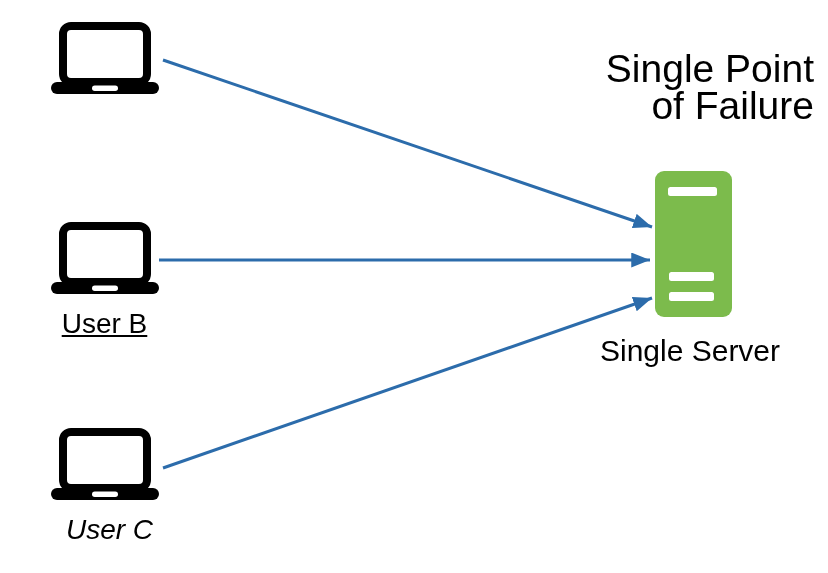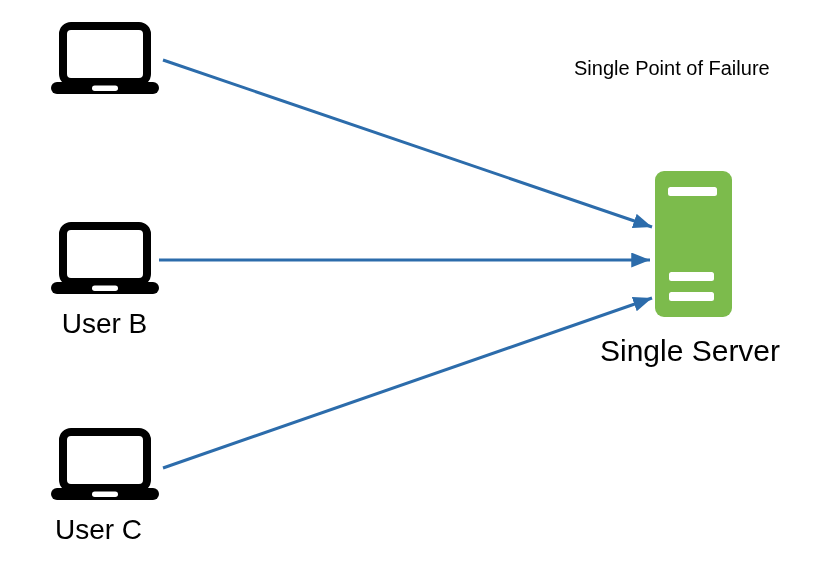--- a/index.html
+++ b/index.html
@@ -26,22 +26,22 @@
     color: var(--text, #000);
     white-space: nowrap;
   }
 
   
   .title {
     position: absolute;
     left: 574px;
     top: 50px;
     width: 240px;
-    text-align: left;
-    font-size: 20px;
+    text-align: right;
+    font-size: 39px;
     line-height: 37px;
     color: var(--text, #000);
   }
   .server-label {
     position: absolute;
     left: 570px;
     top: 334px;
     width: 240px;
     text-align: center;
     font-size: 30px;
@@ -107,26 +107,26 @@
     <line class="arrow-line" x1="163" y1="468" x2="652" y2="298" marker-end="url(#arrowhead)"></line>
   </svg>
 
   <svg class="laptop-icon abs" style="left:51px; top:22px;" width="108" height="72" viewBox="0 0 108 72">
     <use href="#laptop-shape"></use>
   </svg>
 
   <svg class="laptop-icon abs" style="left:51px; top:222px;" width="108" height="72" viewBox="0 0 108 72">
     <use href="#laptop-shape"></use>
   </svg>
-  <div class="user-label" style="left:31px; top:308px;">User B</div>
+  <div class="user-label" style="left:31px; top:308px;text-decoration:underline;">User B</div>
 
   <svg class="laptop-icon abs" style="left:51px; top:428px;" width="108" height="72" viewBox="0 0 108 72">
     <use href="#laptop-shape"></use>
   </svg>
-  <div class="user-label" style="left:25px; top:514px;">User C</div>
+  <div class="user-label" style="left:36px; top:514px;font-style:italic;">User C</div>
 
   <div class="title">Single Point of Failure</div>
 
   <div class="server">
     <div class="slot slot1"></div>
     <div class="slot slot2"></div>
     <div class="slot slot3"></div>
   </div>
   <div class="server-label">Single Server</div>
 

